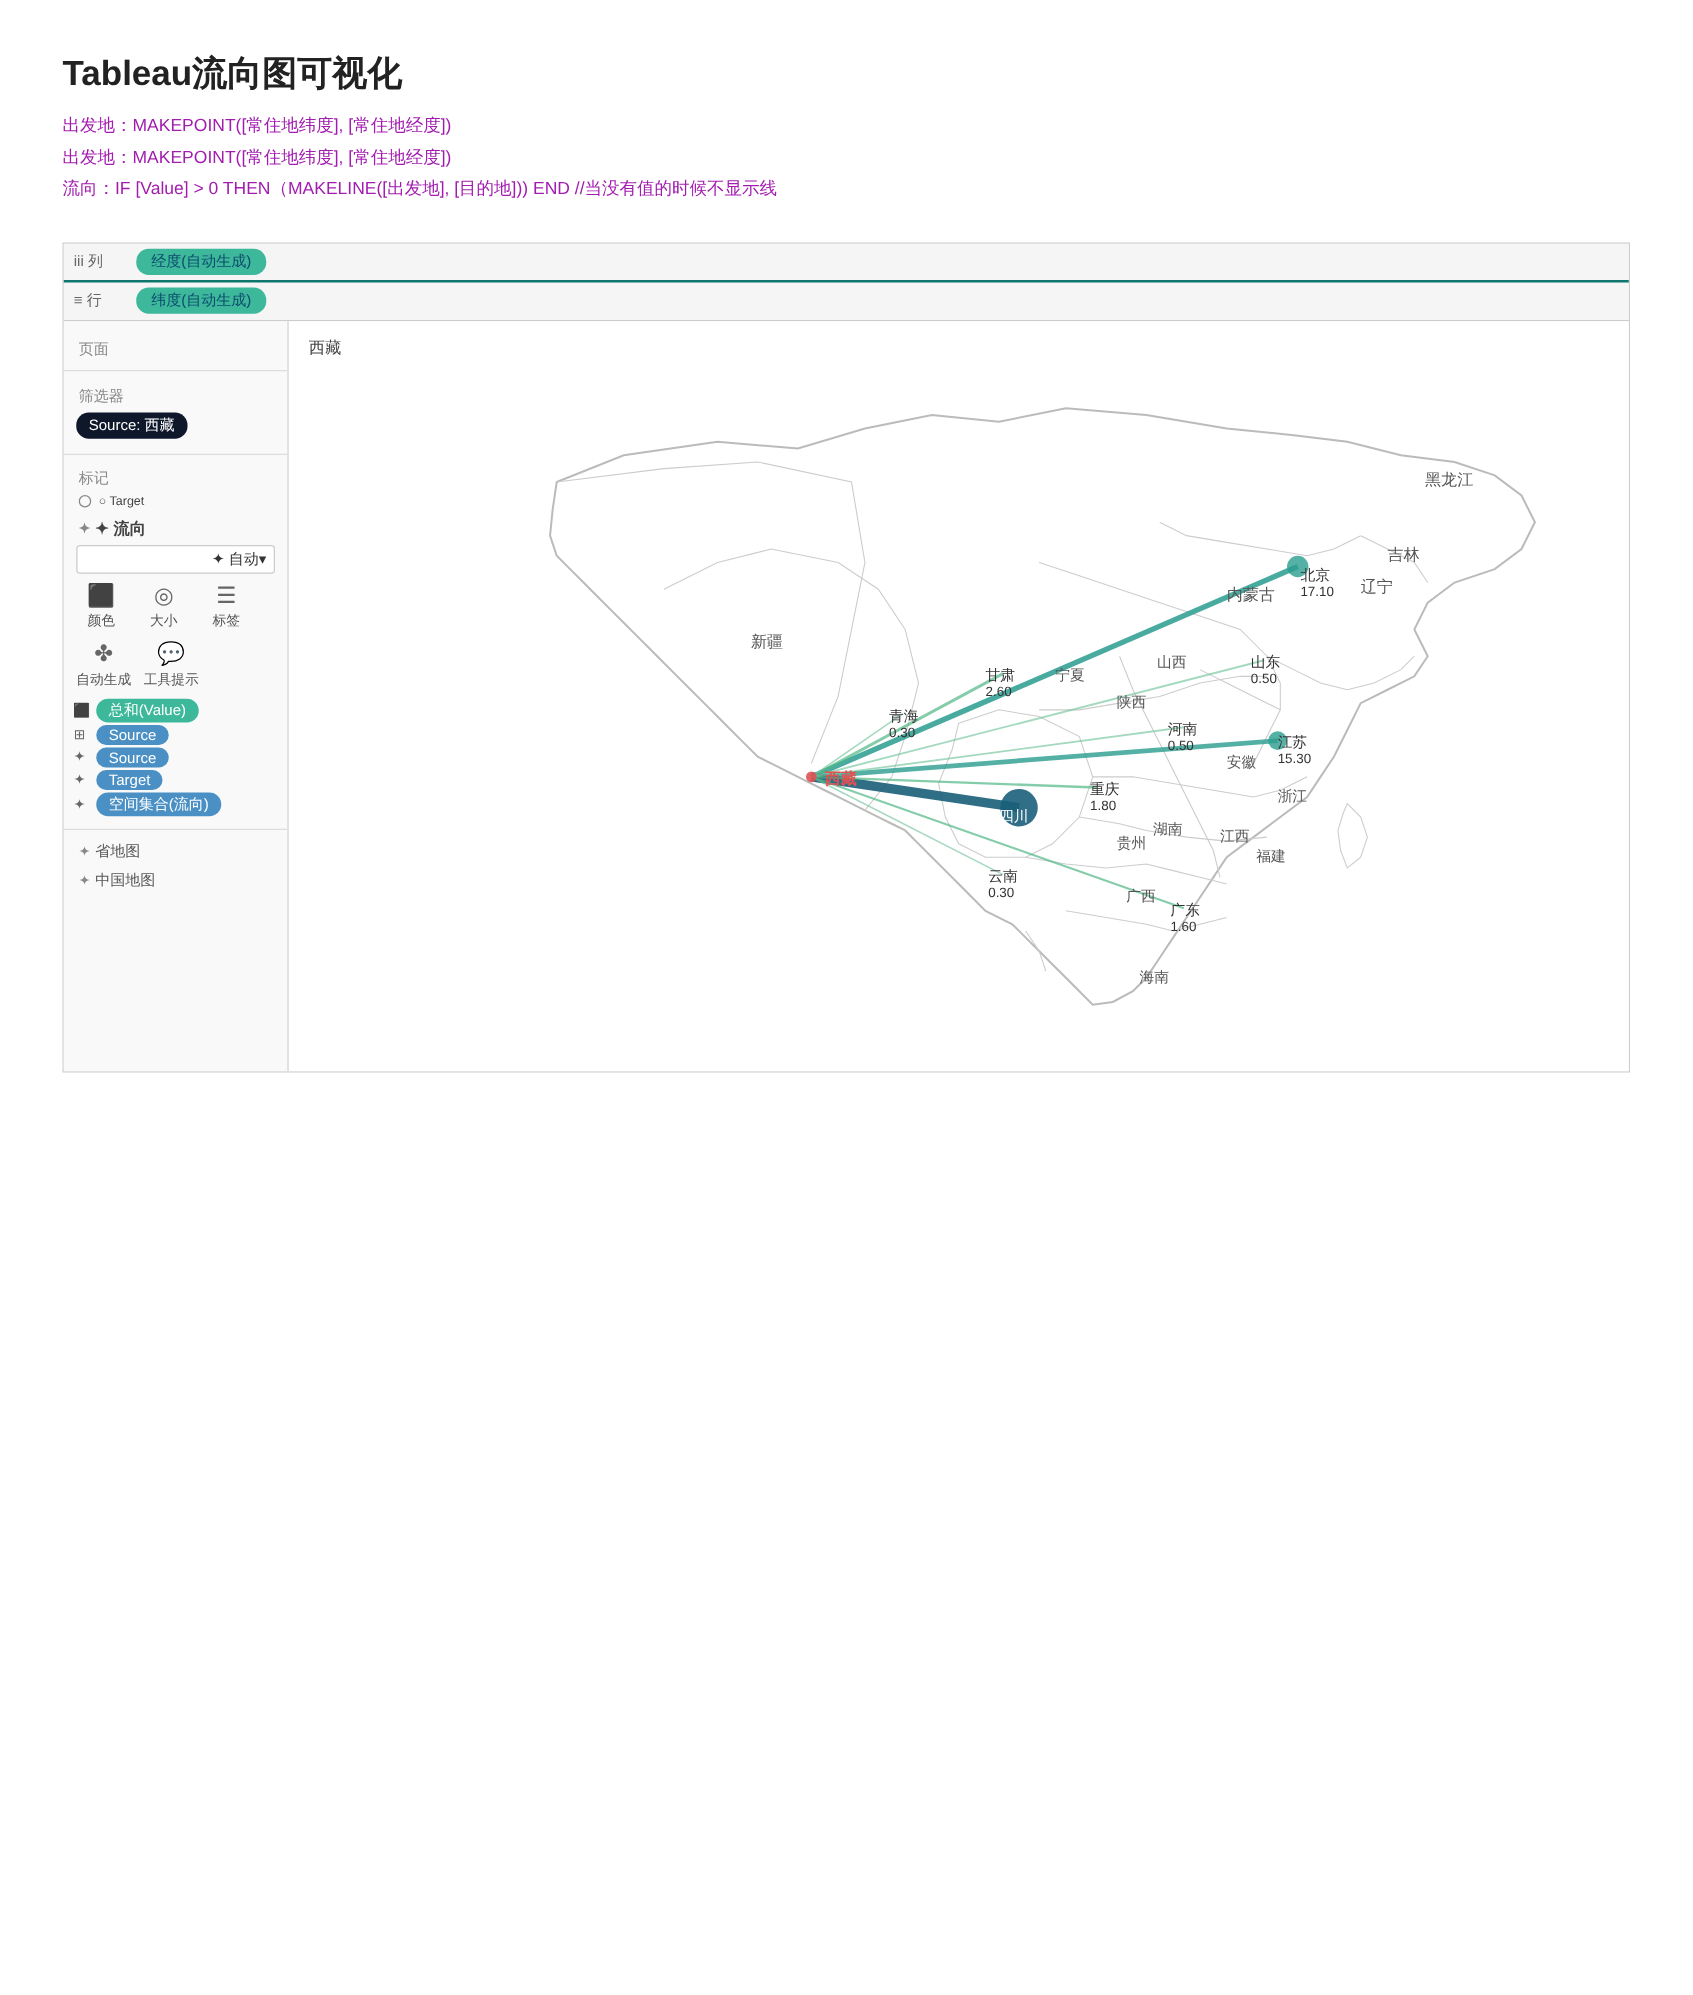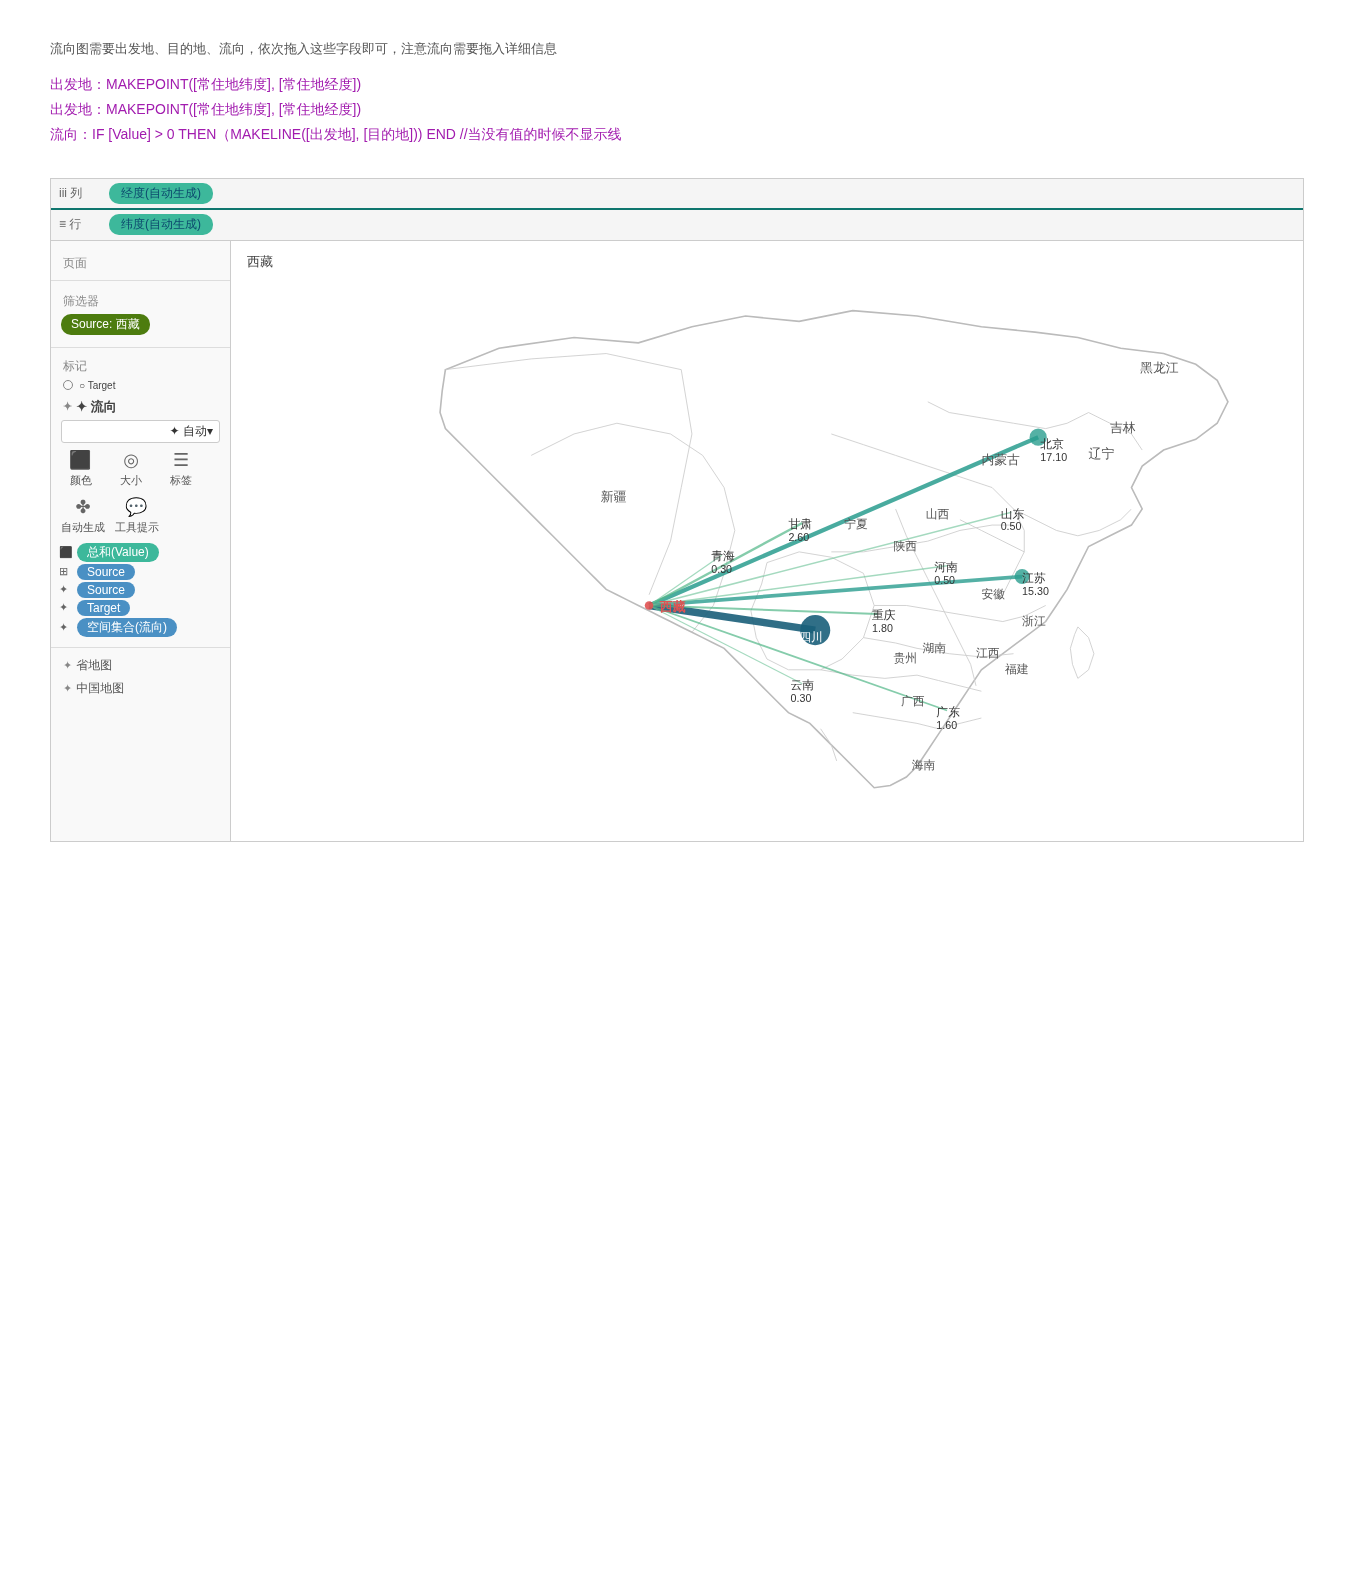--- a/index.html
+++ b/index.html
@@ -75,21 +75,21 @@
       border-right: 1px solid #ccc;
       padding: 8px 0;
       background: #f9f9f9;
     }
     .sidebar-section-title {
       font-size: 12px;
       color: #888;
       padding: 6px 12px 2px 12px;
     }
     .sidebar-filter-badge {
-      background: #4d7c0f;
+      background: #0f172a;
       color: #fff;
       border-radius: 10px;
       padding: 2px 10px;
       font-size: 12px;
       margin: 2px 10px 6px 10px;
       display: inline-block;
     }
     .sidebar-divider {
       border: none;
       border-top: 1px solid #ddd;
@@ -214,21 +214,21 @@
     
     .map-svg-container {
       position: absolute;
       top: 0; left: 0; right: 0; bottom: 0;
     }
   </style>
 </head>
 <body>
 
 <div class="top-section">
-  <div class="page-subtitle">流向图需要出发地、目的地、流向，依次拖入这些字段即可，注意流向需要拖入详细信息</div>
+  <div class="page-title">Tableau流向图可视化</div>
   <div class="formula-block">
     <div>出发地：MAKEPOINT([常住地纬度], [常住地经度])</div>
     <div>出发地：MAKEPOINT([常住地纬度], [常住地经度])</div>
     <div>流向：IF [Value] &gt; 0 THEN（MAKELINE([出发地], [目的地])) END    //当没有值的时候不显示线</div>
   </div>
 </div>
 
 <div class="main-container">
 
   <div class="shelf-area">

